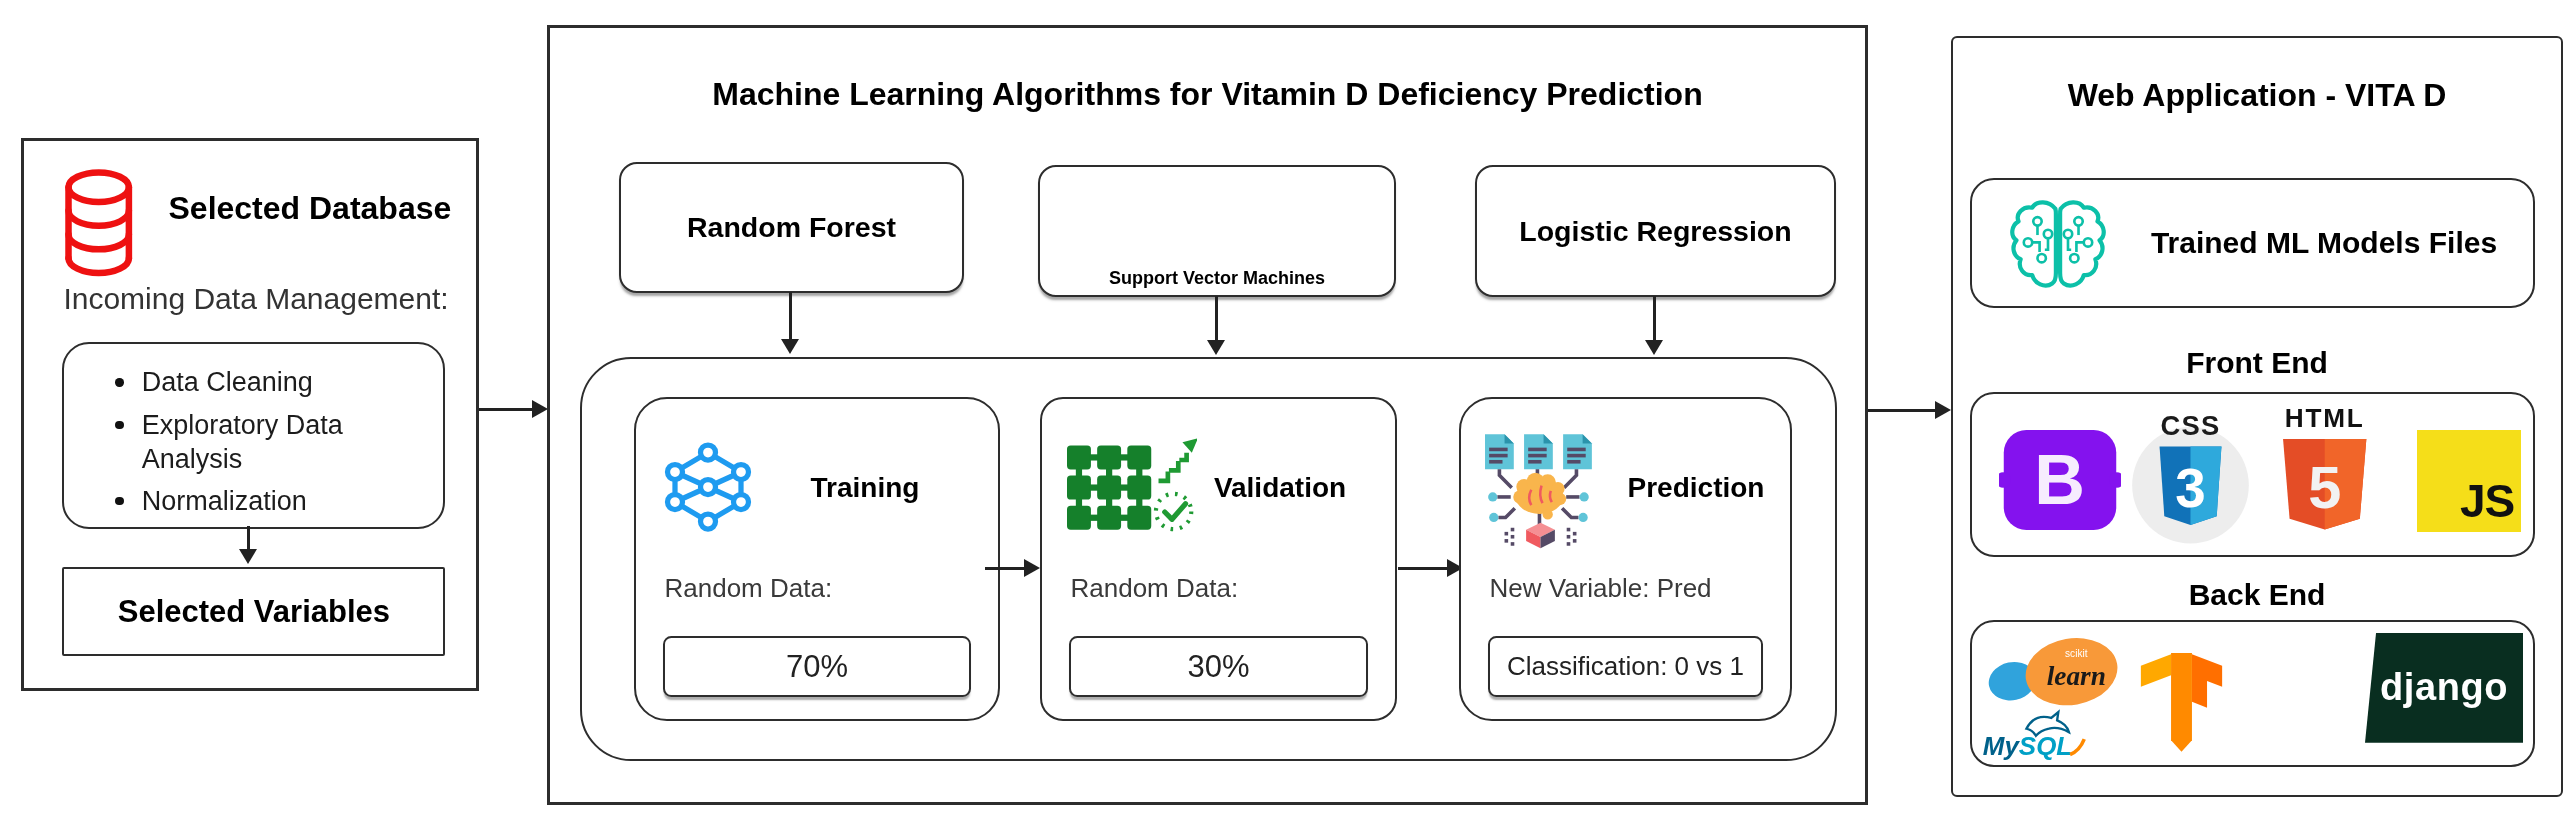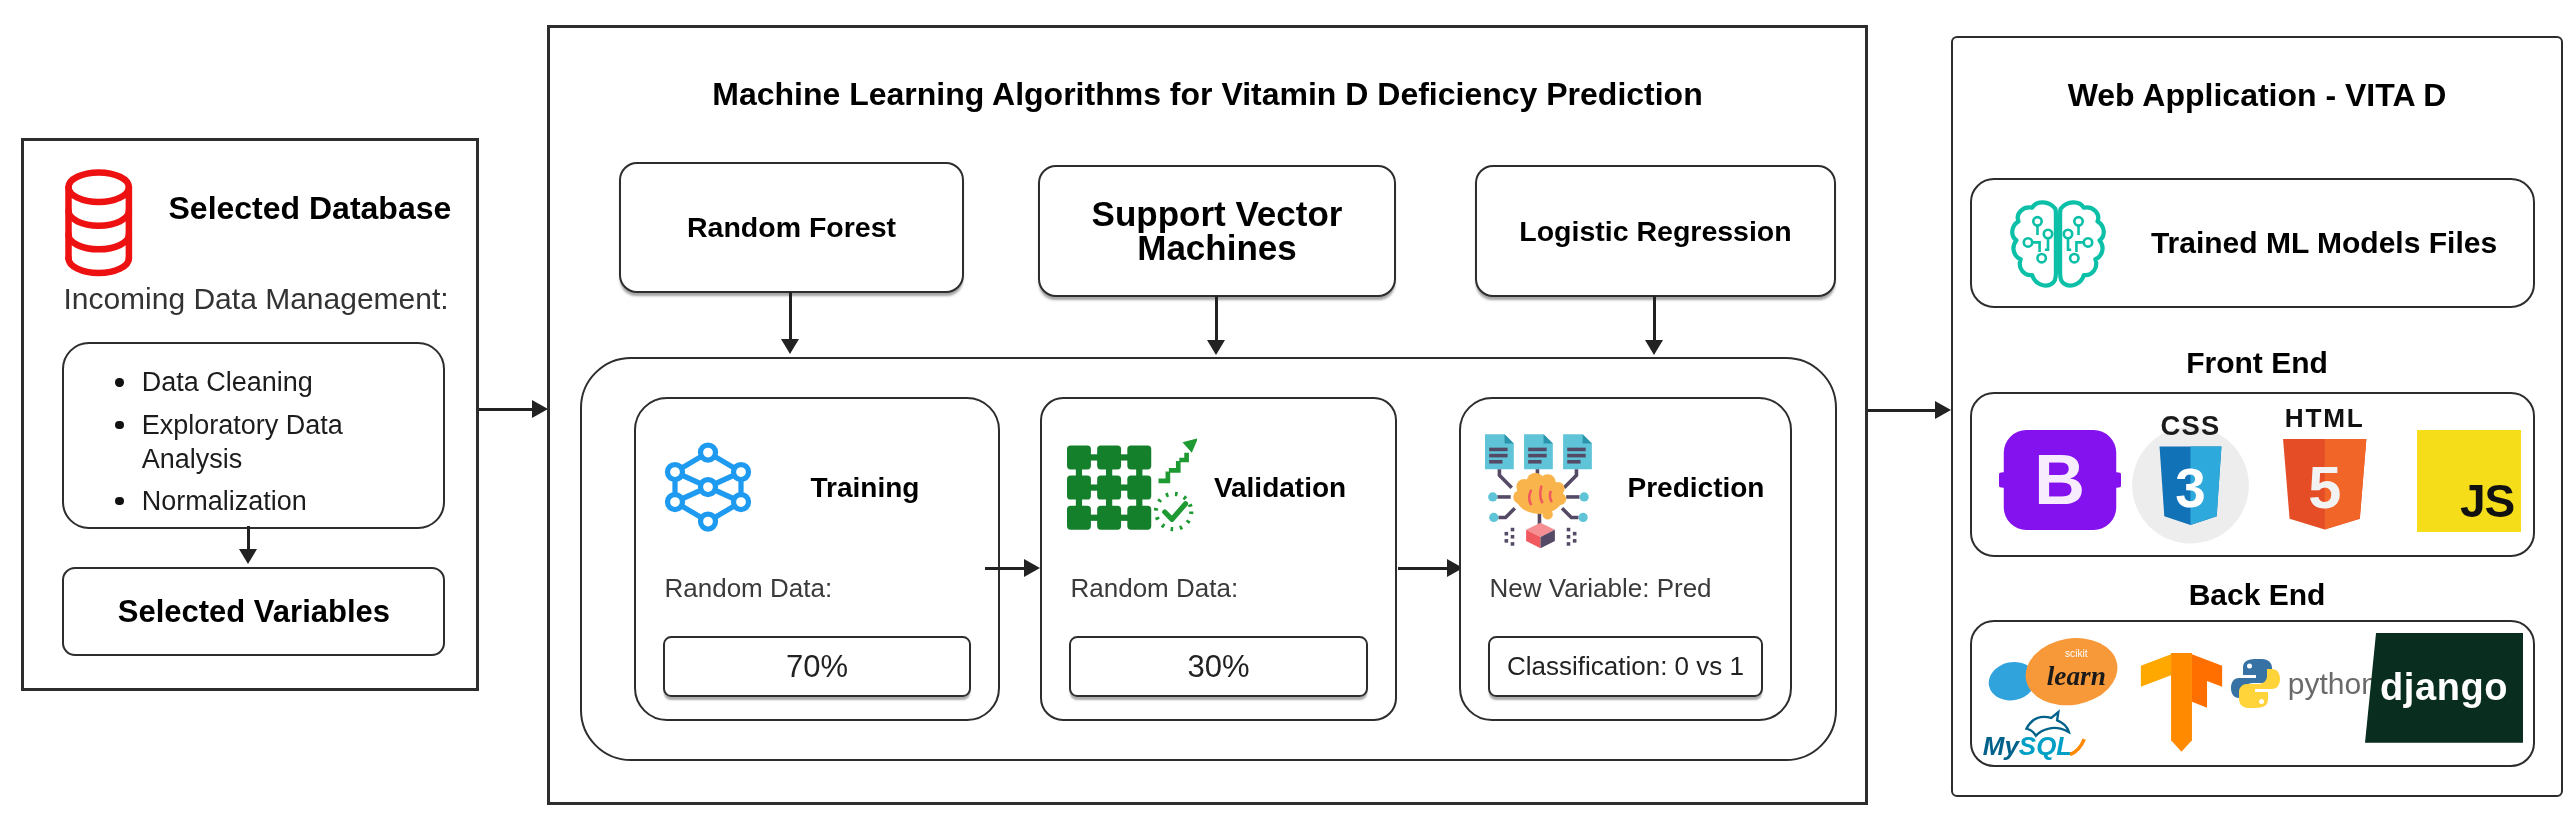--- a/index.html
+++ b/index.html
@@ -59,38 +59,38 @@
     <div class="bullet-row">
       <span class="bullet-dot"></span>
       <span class="bullet-txt">Exploratory Data Analysis</span>
     </div>
     <div class="bullet-row">
       <span class="bullet-dot"></span>
       <span class="bullet-txt">Normalization</span>
     </div>
   </div>
 
-  <div class="rbox plain ctr bold" style="left:38px; top:426px; width:383px; height:89px; border-radius:13px; font-size:31px;">
+  <div class="rbox plain ctr bold" style="left:38px; top:426px; width:383px; height:89px; border-radius:2px; font-size:31px;">
     <span>Selected Variables</span>
   </div>
 </div>
 
 <div class="av" style="left:247px; top:526px; height:24px;"></div>
 <div class="ah" style="left:479px; top:408px; width:53px;"></div>
 <div class="ah" style="left:1868px; top:409px; width:67px;"></div>
 
 <div class="panel" style="left:547px; top:25px; width:1321px; height:780px;">
 
   <div class="abs bold" style="left:0; top:48px; width:100%; text-align:center; font-size:32px;">Machine Learning Algorithms for Vitamin D Deficiency Prediction</div>
 </div>
 
 <div class="rbox ctr bold" style="left:619px; top:162px; width:345px; height:131px; font-size:28.5px;">
   <span>Random Forest</span>
 </div>
-<div class="rbox ctr bold" style="left:1038px; top:165px; width:358px; height:132px; font-size:35px; padding:0 36px; line-height:34px;">
+<div class="rbox ctr bold" style="left:1038px; top:165px; width:358px; height:132px; font-size:18px; padding:0 36px; line-height:34px;align-items:flex-end;">
   <span>Support Vector Machines</span>
 </div>
 <div class="rbox ctr bold" style="left:1475px; top:165px; width:361px; height:132px; font-size:28.5px;">
   <span>Logistic Regression</span>
 </div>
 
 <div class="av" style="left:789px; top:292px; height:48px;"></div>
 <div class="av" style="left:1215px; top:296px; height:45px;"></div>
 <div class="av" style="left:1653px; top:296px; height:45px;"></div>
 
@@ -337,29 +337,19 @@
         <path d="M152,84 q16,-6 24,-26" stroke="var(--tf-orange)" stroke-width="6" fill="none"></path>
       </svg>
     </span>
     <span class="abs" style="left:162px; top:15.5px;">
       <svg width="95" height="119" viewBox="0 0 160 205">
         <polygon points="10,48 62,28 62,64 10,84" fill="var(--tf-light)"></polygon>
         <polygon points="98,28 150,48 150,84 124,74 124,120 98,110" fill="var(--tf-dark)"></polygon>
         <polygon points="62,26 98,26 98,176 80,196 62,176" fill="var(--tf-orange)"></polygon>
       </svg>
     </span>
-    <span class="abs" style="left:256px; top:34px; display:flex; align-items:center;">
-      <svg width="55" height="55" viewBox="0 0 110 110" style="flex:none;">
-        <path d="M54,6 C36,6 30,13 30,24 v14 h26 v6 H22 C12,44 6,52 6,64 c0,12 6,20 16,20 h10 V70 c0,-10 8,-16 18,-16 h22 c9,0 16,-7 16,-16 V24 C88,13 80,6 68,6 Z" fill="var(--py-blue)"></path>
-        <circle cx="43" cy="20" r="5" fill="#fff"></circle>
-        <path d="M56,104 C74,104 80,97 80,86 V72 H54 v-6 h34 c10,0 16,-8 16,-20 c0,-12 -6,-20 -16,-20 h-10 v14 c0,10 -8,16 -18,16 H38 c-9,0 -16,7 -16,16 v14 c0,11 8,18 18,18 Z" fill="var(--py-yellow)"></path>
-        <circle cx="67" cy="91" r="5" fill="#fff"></circle>
-      </svg>
-      <span style="font-size:30px; color:var(--py-gray); margin-left:4.8px;">python</span>
-      <span style="font-size:10.7px; color:var(--py-gray); align-self:flex-start;">™</span>
-    </span>
     <span class="abs ctr" style="left:393px; top:10.7px; width:158px; height:110px; background:var(--django-green);
                  clip-path:polygon(7% 0, 100% 0, 100% 100%, 0 100%);">
       <span style="font-size:38px; font-weight:bold; color:#fff; letter-spacing:0.6px;">django</span>
     </span>
   </div>
 </div>
 
 
 </body></html>

